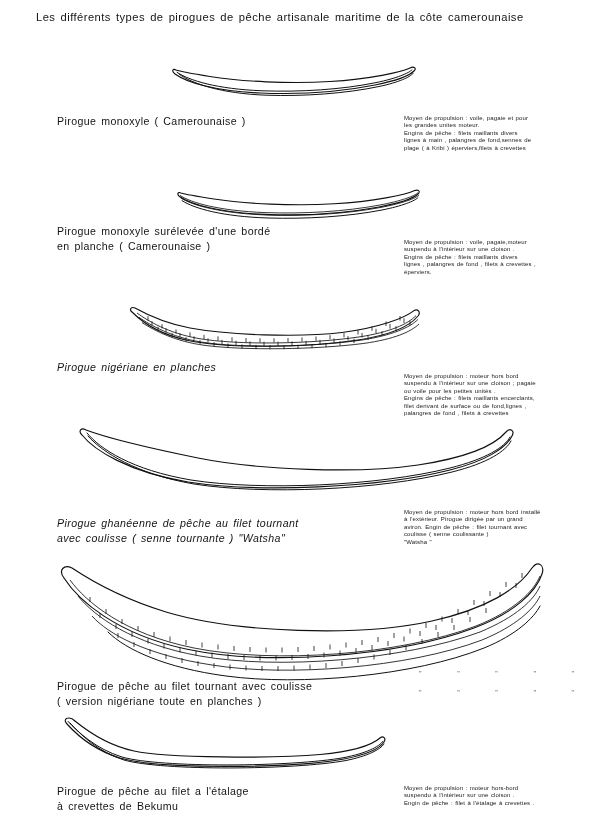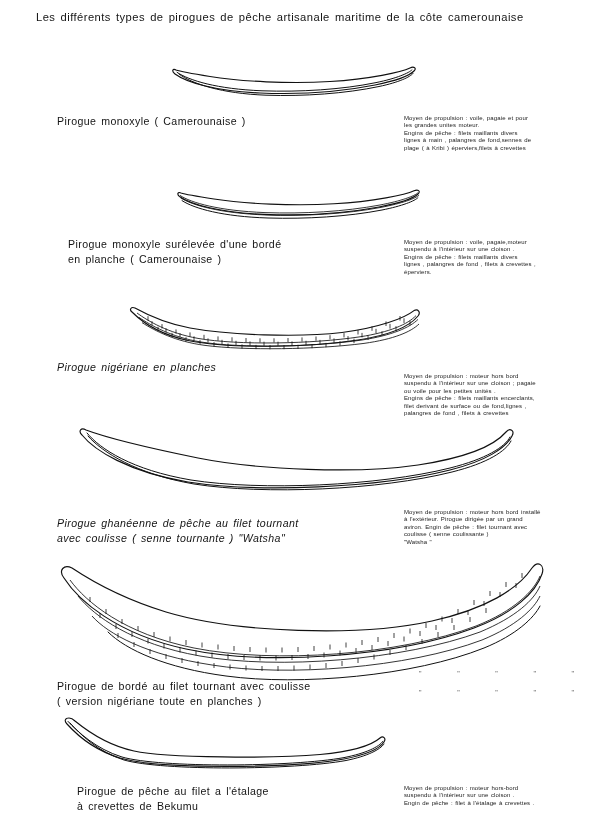--- a/index.html
+++ b/index.html
@@ -88,21 +88,21 @@
 plage ( à Kribi ) éperviers,filets à crevettes</div>
 
   <div class="boat" style="left:176px; top:184px;">
     <svg width="248" height="42" viewBox="0 0 248 42">
       <path class="hull" d="M5,9 C2,7.5 0.5,10 3.5,12.5 C14,20 42,28.5 88,30.4 C126,32 168,29.6 203,23 C224,19 238,13.8 242,10 C245,7 242,5 238,6.8 C230,10.6 198,17.4 158,19.8 C118,22.2 68,19.8 38,15 C20,12.2 10,10.6 5,9 Z"></path>
       <path class="seam" d="M4,11.4 C15,18.8 43,26.8 89,28.6 C127,30 169,27.6 204,21 C225,17 239,12 242,8.6"></path>
       <path class="seam" d="M4.5,13.8 C16,21.2 44,29.2 90,31 C128,32.4 170,30 205,23.4 C226,19.4 240,14.4 243,11"></path>
       <path class="hull-thin" d="M6,16.6 C18,24.6 47,32.6 92,34 C130,35.2 172,32.6 206,26 C226,22 239,17 242,13.6"></path>
     </svg>
   </div>
-  <div class="caption abs" style="left:36px; top:237px;margin-left:11px;">Pirogue  monoxyle surélevée d'une bordé
+  <div class="caption abs" style="left:36px; top:224px;">Pirogue  monoxyle surélevée d'une bordé
 en planche  ( Camerounaise )</div>
   <div class="annot abs" style="left:383px; top:239px;">Moyen de propulsion : voile, pagaie,moteur
 suspendu à l'intérieur sur une cloison .
 Engins de pêche : filets maillants divers
 lignes , palangres de fond , filets à crevettes ,
 éperviers.</div>
 
   <div class="boat" style="left:128px; top:302px;">
     <svg width="300" height="54" viewBox="0 0 300 54">
 
@@ -159,21 +159,21 @@
         <path d="M44,62 l0,-5 M60,73 l0,-5 M76,81 l0,-5 M92,87.5 l0,-5 M108,92.5 l0,-5 M124,96.5 l0,-5 M140,99.5 l0,-5 M156,101.5 l0,-5 M172,103 l0,-5 M188,104 l0,-5 M204,104.5 l0,-5 M220,104.5 l0,-5 M236,104 l0,-5 M252,103 l0,-5 M268,101.5 l0,-5 M284,99.5 l0,-5 M300,97 l0,-5 M316,94 l0,-5 M332,90 l0,-5 M348,85.5 l0,-5 M364,80 l0,-5 M380,74 l0,-5 M396,67 l0,-5 M412,59 l0,-5 M428,50 l0,-5 M444,41 l0,-5 M460,32 l0,-5"></path>
       </g>
       <path class="seam" d="M36,60 C52,78 90,99 156,109 C230,121 352,112 426,84 C460,70 478,53 484,40"></path>
       <g class="stitch">
         <path d="M62,82 l0,-5 M78,91 l0,-5 M94,98 l0,-5 M110,103 l0,-5 M126,107 l0,-5 M142,110 l0,-5 M158,112 l0,-5 M174,113.5 l0,-5 M190,114.5 l0,-5 M206,115 l0,-5 M222,115 l0,-5 M238,114.5 l0,-5 M254,113.5 l0,-5 M270,112 l0,-5 M286,110 l0,-5 M302,107 l0,-5 M318,103.5 l0,-5 M334,99 l0,-5 M350,94 l0,-5 M366,88 l0,-5 M382,81 l0,-5 M398,74 l0,-5 M414,66 l0,-5 M430,57 l0,-5"></path>
       </g>
       <path class="hull-thin" d="M52,76 C70,94 110,112 170,120 C244,130 358,120 428,92 C460,79 478,62 484,50"></path>
     </svg>
   </div>
   <div class="caption abs" style="left:36px; top:664px;">
-    <span>Pirogue  de bordé au filet tournant avec coulisse
+    <span>Pirogue  de pêche au filet tournant avec coulisse
 ( version nigériane  toute en planches )</span>
   </div>
   <div class="abs" style="left:398px; top:664px;">
     <div class="ditto ditto-row">
       <span>"</span>
       <span>"</span>
       <span>"</span>
       <span>"</span>
       <span>"</span>
     </div>
@@ -186,19 +186,19 @@
     </div>
   </div>
 
   <div class="boat" style="left:62px; top:712px;">
     <svg width="330" height="62" viewBox="0 0 330 62">
       <path class="hull" d="M7,6 C3,6 2,9 5,12 C14,22 32,38 58,46 C96,57.5 230,56.5 282,47 C305,42.6 318,36 322,30 C324.5,26 321,23.5 318,26 C310,33 290,39.5 258,42.5 C214,46.6 104,46 72,39 C46,33.4 24,18 13,9 C11,7 9,6 7,6 Z"></path>
       <path class="hull-thin" d="M8,11 C18,22 36,40 62,48 C100,59 232,58 284,48.5 C306,44 318,37.6 322,32"></path>
       <path class="hull-thin" d="M6,9.4 C16,20 34,37 60,45 C98,56 230,55 282,45.6 C304,41.2 317,35 321,29.2"></path>
     </svg>
   </div>
-  <div class="caption abs" style="left:36px; top:784px;margin-left:20px;">Pirogue de pêche au filet a l'étalage
+  <div class="caption abs" style="left:36px; top:784px;">Pirogue de pêche au filet a l'étalage
 à crevettes de Bekumu</div>
   <div class="annot abs" style="left:383px; top:785px;">Moyen de propulsion : moteur hors-bord
 suspendu à l'intérieur sur une cloison .
 Engin de pêche : filet à l'étalage à crevettes .</div>
 
 </div>
 
 </body></html>

